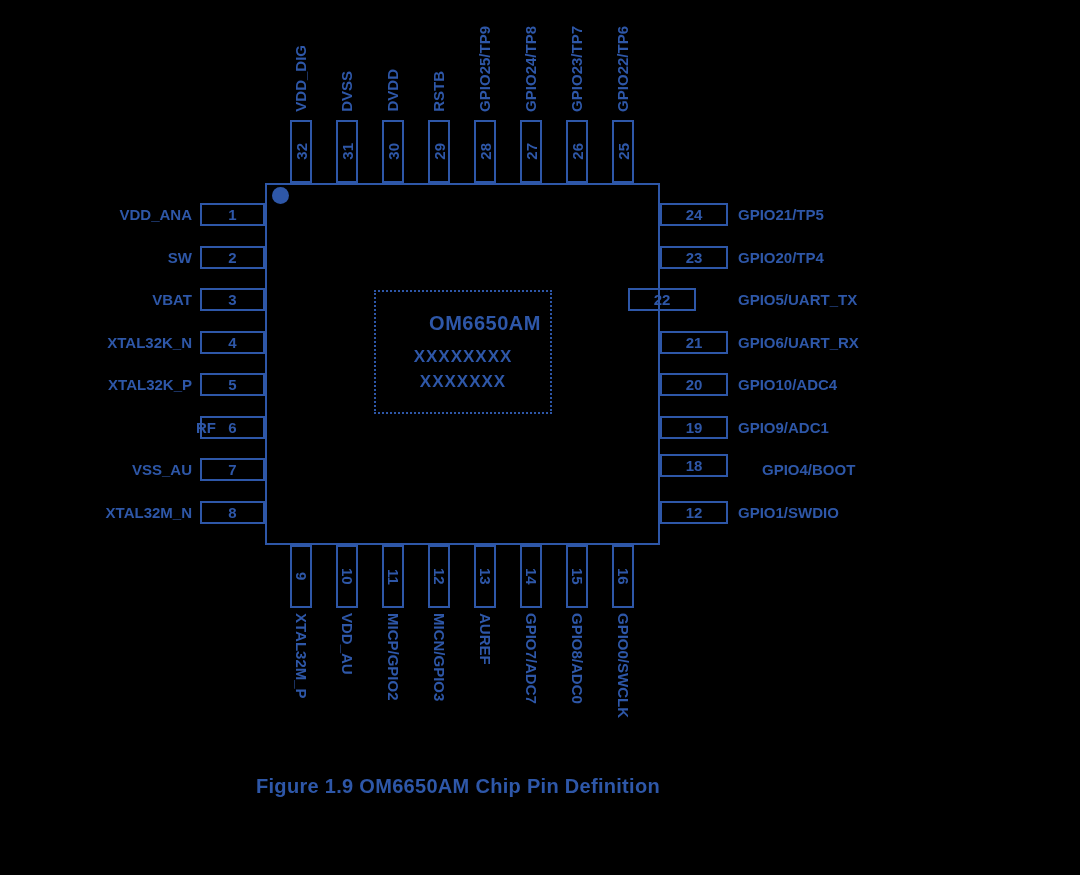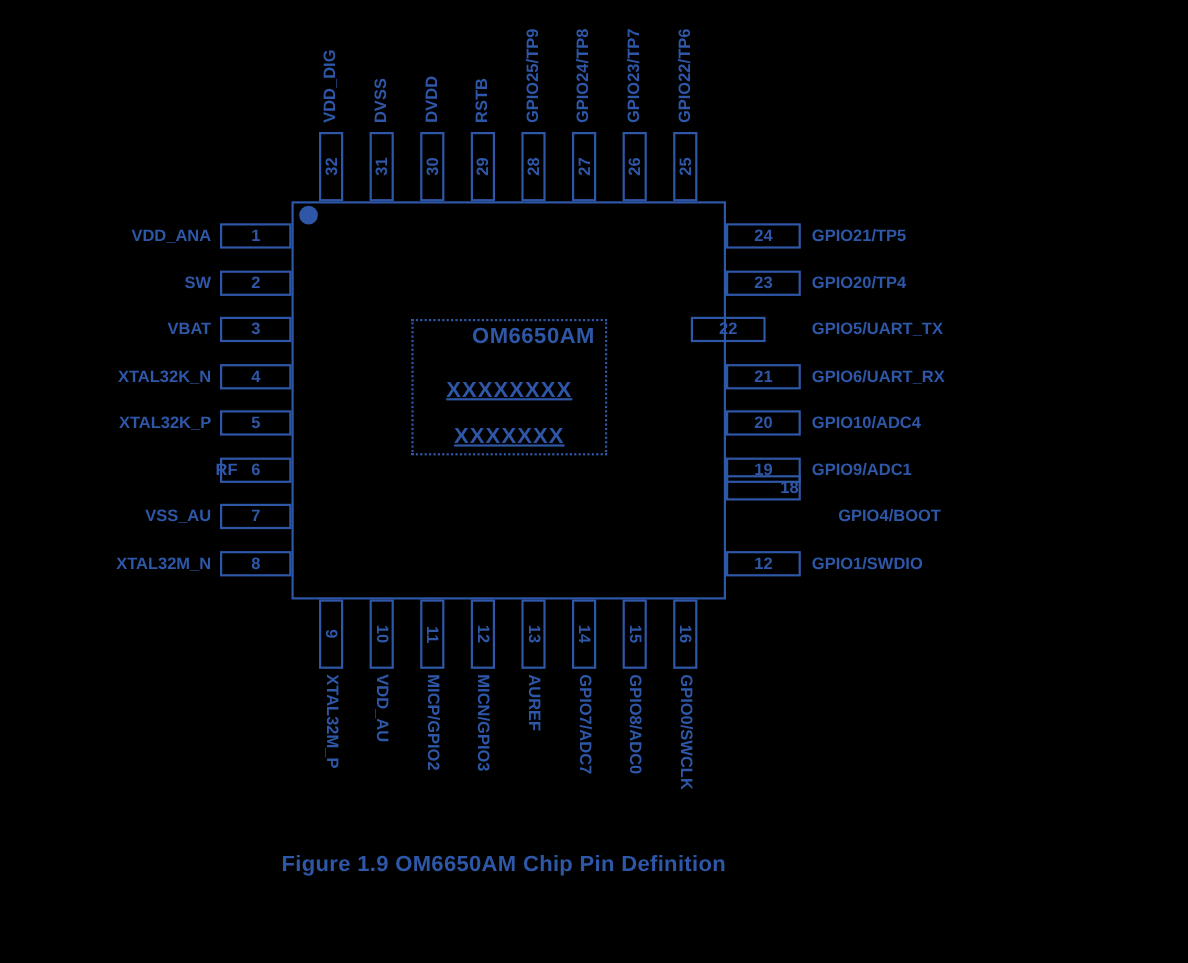--- a/index.html
+++ b/index.html
@@ -20,21 +20,21 @@
     position:absolute; left:272px; top:187px; width:17px; height:17px;
     border-radius:50%; background:var(--blue);
   }
   
   #chip-marking {
     position:absolute; left:374px; top:290px; width:178px; height:124px;
     border:2px dotted var(--blue);
     display:flex; flex-direction:column; align-items:center; justify-content:center;
   }
   #chip-name   { font-size:20px; font-weight:bold; letter-spacing:0.5px; margin-bottom:7px;margin-left:44px; }
-  .marking-line{ font-size:20px; font-weight:bold; letter-spacing:1px; margin-top:19px;text-decoration:underline; }
+  .marking-line{ font-size:17px; font-weight:bold; letter-spacing:1px; margin-top:5px; }
   
   .pin-box {
     position:absolute; border:2px solid var(--blue); background:transparent;
     display:flex; align-items:center; justify-content:center;
   }
   .pin-box.top, .pin-box.bottom { width:22px; height:63px; }
   .pin-box.left  { width:65px; height:23px; }
   .pin-box.right { width:68px; height:23px; }
   .pin-number { font-size:15px; font-weight:bold; color:var(--blue); line-height:1; }
   .pin-box.top    .pin-number { writing-mode:vertical-rl; transform:rotate(180deg); }
@@ -118,21 +118,21 @@
       </div>
       <div class="pin-label right" style="top: 334px; left: 738px; text-align: center;">GPIO6/UART_RX</div>
       <div class="pin-box right" style="top: 373px; left: 660px; align-items: center;">
         <span class="pin-number">20</span>
       </div>
       <div class="pin-label right" style="top: 376px; left: 738px;">GPIO10/ADC4</div>
       <div class="pin-box right" style="top: 416px; left: 660px;">
         <span class="pin-number">19</span>
       </div>
       <div class="pin-label right" style="top: 419px; left: 738px;">GPIO9/ADC1</div>
-      <div class="pin-box right" style="top: 432px; left: 660px; justify-content: flex-end;">
+      <div class="pin-box right" style="top: 454px; left: 660px;">
         <span class="pin-number">18</span>
       </div>
       <div class="pin-label right" style="top: 461px; left: 738px; margin-left: 24px;">GPIO4/BOOT</div>
       <div class="pin-box right" style="top: 501px; left: 660px;">
         <span class="pin-number">12</span>
       </div>
       <div class="pin-label right" style="top: 504px; left: 738px;">GPIO1/SWDIO</div>
     </div>
   <div>
       <div class="pin-box bottom" style="left: 290px; top: 545px;">

